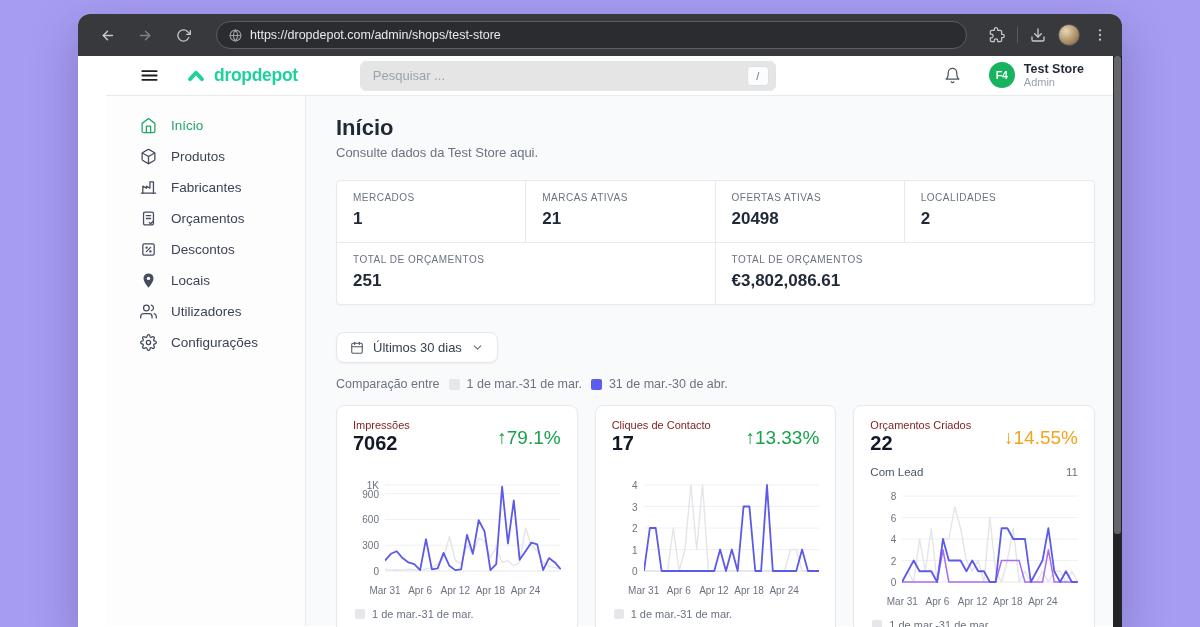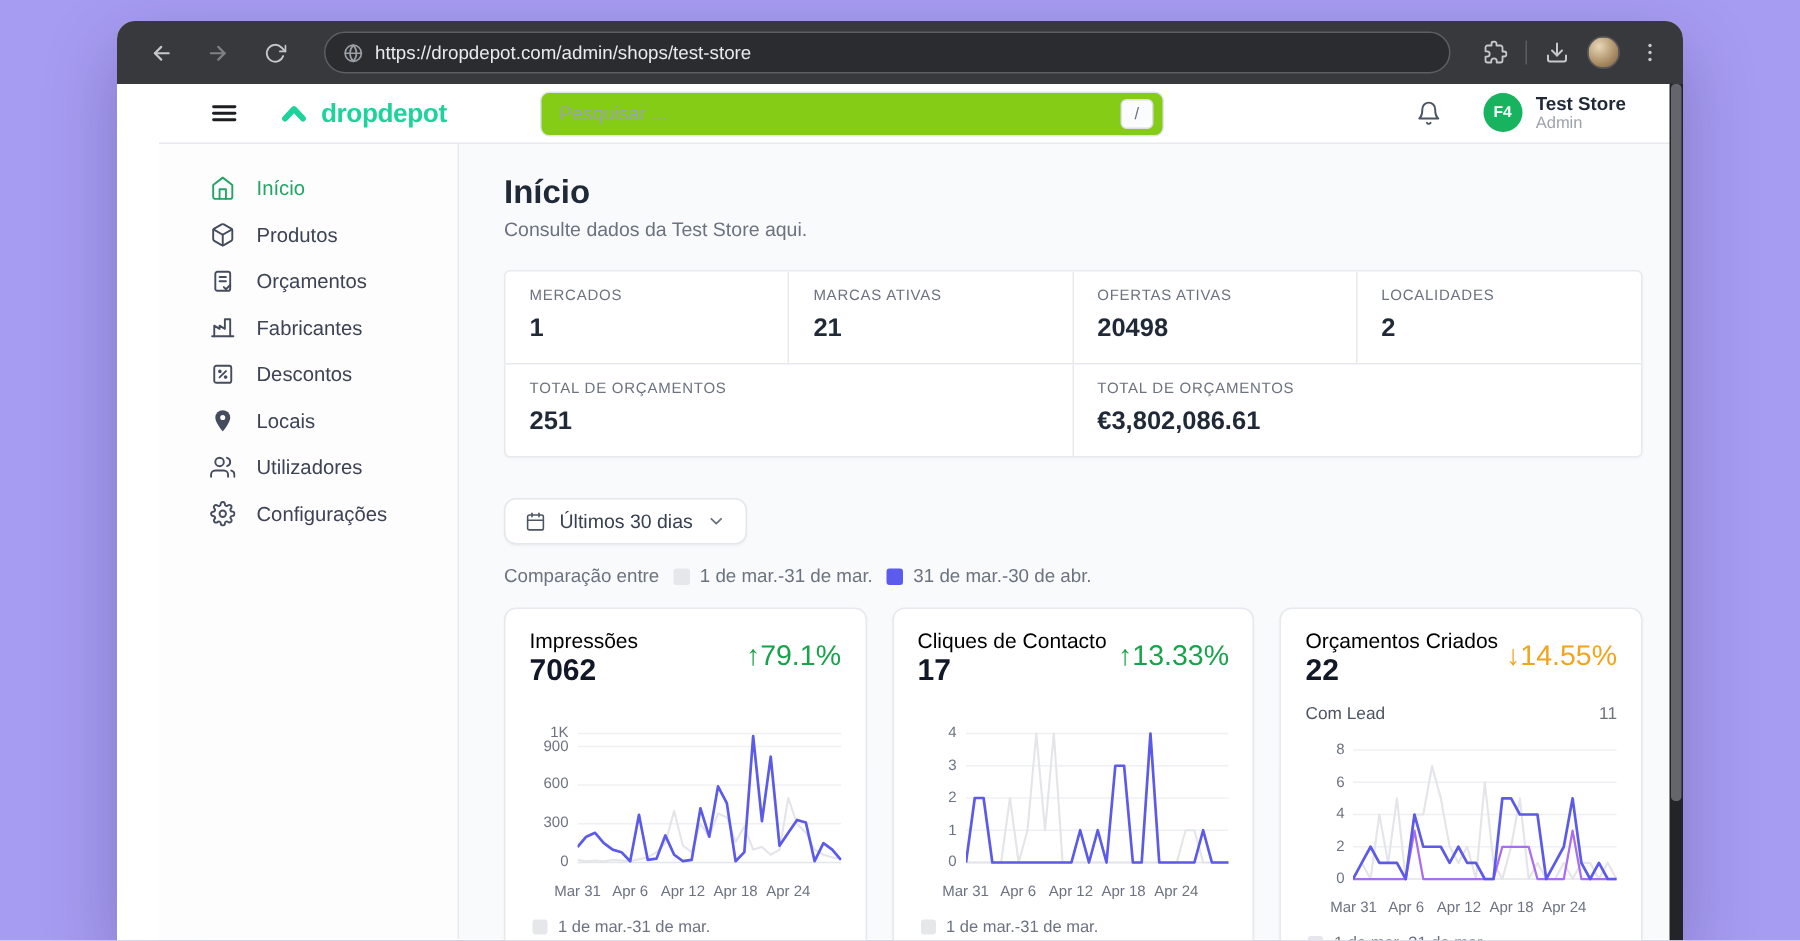--- a/index.html
+++ b/index.html
@@ -25,21 +25,21 @@
                     background:radial-gradient(circle at 35% 30%, #e8d7b8, #a98c63 60%, #6f5a3e); border:1px solid #55565a; }
 
   
   .page { position:relative; height:571px; background:#fff;padding-left:28px; }
   .topbar { height:40px; background:#fff; border-bottom:1px solid #e8eaee; display:flex; align-items:center;
             padding:0 38px 0 34px; }
   .hamburger { color:#1c1e21; display:flex; align-items:center; }
   .brand { display:flex; align-items:center; gap:7px; margin-left:26px; }
   .brand .mark { display:flex; }
   .brand .word { font-size:17.5px; font-weight:800; letter-spacing:-.3px; }
-  .search { margin-left:62px; width:416px; height:30px; background:#84cc16; border:1px solid #e2e5e9;
+  .search { margin-left:62px; width:416px; height:30px; background:#e5e5e5; border:1px solid #e2e5e9;
             border-radius:6px; display:flex; align-items:center; padding:0 6px 0 12px; }
   .search input { flex:1; border:0; background:transparent; outline:none; font-size:13px;
                   font-family:"Liberation Sans", sans-serif; color:#374151; }
   .search input::placeholder { color:#9aa3ae; }
   .kbd { width:22px; height:20px; border:1px solid #dcdfe4; background:#fbfcfd; border-radius:4px;
          font-size:11px; color:#6b7280; display:flex; align-items:center; justify-content:center; }
   .top-spacer { flex:1; }
   .bell { color:#4b5563; display:flex; }
   .user { display:flex; align-items:center; gap:9px; margin-left:28px; }
   .user-avatar { width:26px; height:26px; border-radius:50%; background:#17b35f; color:#fff; font-size:10.5px;
@@ -80,21 +80,21 @@
 
   .compare { margin-top:14px; display:flex; align-items:center; gap:9px; font-size:12.5px; color:#6b7280; }
   .sw { width:11px; height:11px; border-radius:2px; display:inline-block; flex:0 0 auto; }
   .compare .grp { display:flex; align-items:center; gap:7px; }
 
   
   .cards { margin-top:14px; display:grid; grid-template-columns:repeat(3,1fr); gap:17px; }
   .card { background:#fff; border:1px solid #e7e9ee; border-radius:8px; padding:13px 16px;
           box-shadow:0 1px 2px rgba(16,24,40,.04); min-height:300px; }
   .card-head { display:flex; justify-content:space-between; align-items:flex-start; }
-  .metric-label { font-size:14px; color:#000000; margin-bottom:1px; }
+  .metric-label { font-size:11px; color:#7f1d1d; margin-bottom:1px; }
   .metric-value { font-size:20px; font-weight:700; color:#111827; }
   .delta { font-size:19px; font-weight:500; margin-top:8px; white-space:nowrap; }
   .lead-row { display:flex; justify-content:space-between; margin-top:9px; padding:2px 0; font-size:11.5px; }
   .lead-row .l { color:#4b5563; } .lead-row .v { color:#6b7280; }
 
   .chart { position:relative; margin-top:26px; }
   .card:nth-child(3) .chart { margin-top:12px; }
   .chart .y-axis { position:absolute; left:0; top:0; width:26px; height:96px; }
   .chart .y-axis span { position:absolute; right:0; transform:translateY(-50%); font-size:10px; color:#6b7280; }
   .chart .plot { margin-left:32px; height:96px; }
@@ -223,36 +223,36 @@
                 <path d="M21 16V8a2 2 0 0 0-1-1.73l-7-4a2 2 0 0 0-2 0l-7 4A2 2 0 0 0 3 8v8a2 2 0 0 0 1 1.73l7 4a2 2 0 0 0 2 0l7-4A2 2 0 0 0 21 16z"></path>
                 <polyline points="3.27 6.96 12 12.01 20.73 6.96"></polyline>
                 <line x1="12" y1="22.08" x2="12" y2="12"></line>
               </svg>
             </span>
           <span class="lbl">Produtos</span>
         </div>
         <div class="side-item">
           <span class="icn">
               <svg width="17" height="17" viewBox="0 0 24 24" fill="none" stroke="currentColor" stroke-width="1.8" stroke-linecap="round" stroke-linejoin="round">
+                <path d="M2 20h20"></path>
+                <path d="M4 20V10l5 3v-3l5 3V4h5v16"></path>
+              </svg>
+            </span>
+          <span class="lbl">Fabricantes</span>
+        </div>
+        <div class="side-item">
+          <span class="icn">
+              <svg width="17" height="17" viewBox="0 0 24 24" fill="none" stroke="currentColor" stroke-width="1.8" stroke-linecap="round" stroke-linejoin="round">
                 <rect x="5" y="3" width="14" height="18" rx="2"></rect>
                 <line x1="9" y1="8" x2="15" y2="8"></line>
                 <line x1="9" y1="12" x2="15" y2="12"></line>
                 <polyline points="13 17.5 15 19.5 19 15.5"></polyline>
               </svg>
             </span>
           <span class="lbl">Orçamentos</span>
-        </div>
-        <div class="side-item">
-          <span class="icn">
-              <svg width="17" height="17" viewBox="0 0 24 24" fill="none" stroke="currentColor" stroke-width="1.8" stroke-linecap="round" stroke-linejoin="round">
-                <path d="M2 20h20"></path>
-                <path d="M4 20V10l5 3v-3l5 3V4h5v16"></path>
-              </svg>
-            </span>
-          <span class="lbl">Fabricantes</span>
         </div>
         <div class="side-item">
           <span class="icn">
               <svg width="17" height="17" viewBox="0 0 24 24" fill="none" stroke="currentColor" stroke-width="1.8" stroke-linecap="round" stroke-linejoin="round">
                 <rect x="4" y="4" width="16" height="16" rx="2"></rect>
                 <line x1="9" y1="15" x2="15" y2="9"></line>
                 <circle cx="9.3" cy="9.3" r=".8" fill="currentColor"></circle>
                 <circle cx="14.7" cy="14.7" r=".8" fill="currentColor"></circle>
               </svg>
             </span>

